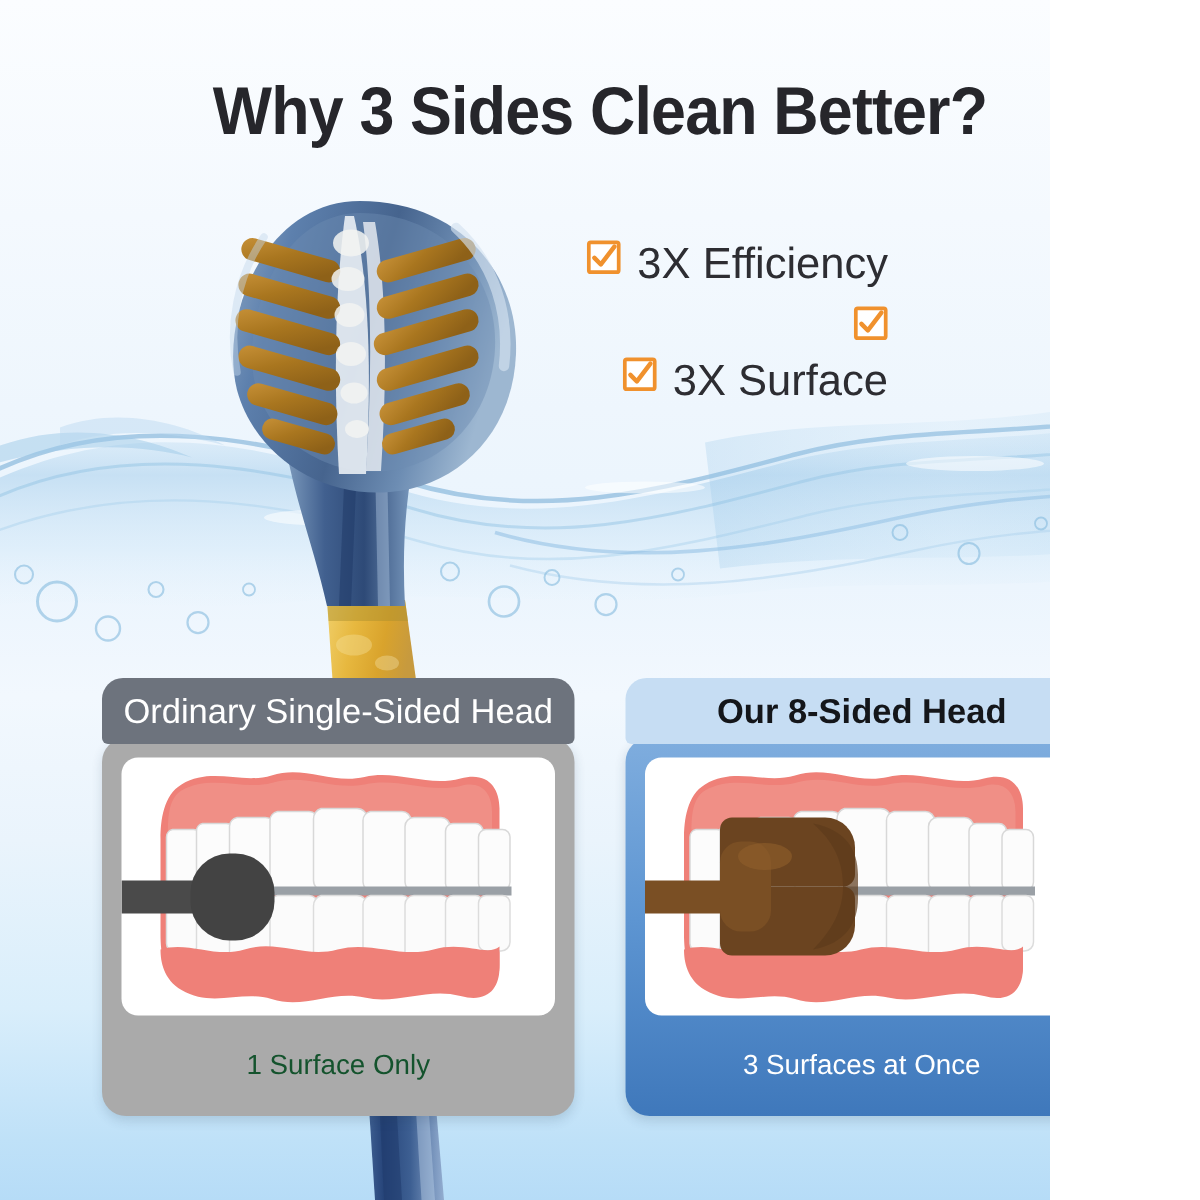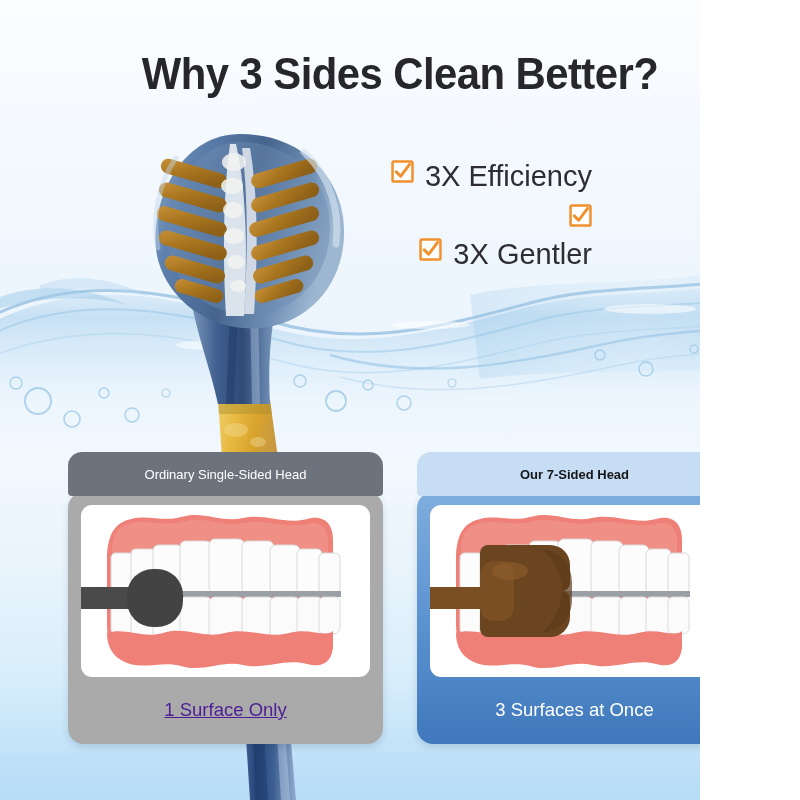--- a/index.html
+++ b/index.html
@@ -91,21 +91,21 @@
   .panel-left  { left: 68px;  top: 452px; }
   .panel-right { left: 417px; top: 452px; }
 
   .panel-header {
     position: relative;
     height: 44px;
     border-radius: 14px 14px 4px 4px;
     display: flex;
     align-items: center;
     justify-content: center;
-    font-size: 13px;
+    font-size: 23px;
     z-index: 2;
   }
   .panel-left .panel-header {
     background: #6d737d;
     color: #ffffff;
   }
   .panel-right .panel-header {
     background: #c6ddf3;
     color: #14161a;
     font-weight: bold;
@@ -137,21 +137,21 @@
   .diagram svg { display: block; width: 100%; height: 100%; }
 
   .panel-caption {
     height: 66px;
     display: flex;
     align-items: center;
     justify-content: center;
     font-size: 18.5px;
     color: #ffffff;
   }
-  .panel-left .panel-caption { color:#4c1d95;text-decoration:underline; }
+  .panel-left .panel-caption { color:#14532d; }
 
   
   .panel-right .panel-body::after {
     content: "";
     position: absolute;
     left: 0; right: 0; bottom: 0;
     height: 0;
   }
 </style>
 </head>
@@ -325,21 +325,21 @@
         <rect x="1.6" y="1.6" width="20.8" height="20.8" rx="1.4" fill="#ffffff" stroke="#f0912d" stroke-width="2.6"></rect>
         <path d="M5.5 12.4 L10 17 L19.4 4.6" fill="none" stroke="#f0912d" stroke-width="3.1" stroke-linecap="round" stroke-linejoin="round"></path>
       </svg>
     </div>
 
     <div class="check-row">
       <svg class="check-box" viewBox="0 0 24 24">
         <rect x="1.6" y="1.6" width="20.8" height="20.8" rx="1.4" fill="#ffffff" stroke="#f0912d" stroke-width="2.6"></rect>
         <path d="M5.5 12.4 L10 17 L19.4 4.6" fill="none" stroke="#f0912d" stroke-width="3.1" stroke-linecap="round" stroke-linejoin="round"></path>
       </svg>
-      <span class="check-label">3X Gentler</span>
+      <span class="check-label">3X Surface</span>
     </div>
 
   </div>
 
   <div class="panel panel-left">
     <div class="panel-header">Ordinary Single-Sided Head</div>
     <div class="panel-body">
       <div class="diagram">
         <svg viewBox="0 0 289 172">
 
@@ -385,21 +385,21 @@
             <rect x="-4" y="82" width="68" height="22" fill="#4a4a4a"></rect>
             <rect x="46" y="64" width="56" height="58" rx="26" fill="#434343"></rect>
           </g>
         </svg>
       </div>
       <div class="panel-caption">1 Surface Only</div>
     </div>
   </div>
 
   <div class="panel panel-right">
-    <div class="panel-header">Our 7-Sided Head</div>
+    <div class="panel-header">Our 8-Sided Head</div>
     <div class="panel-body">
       <div class="diagram">
         <svg viewBox="0 0 289 172">
 
           <path d="M40,18 C 60,6 80,18 100,12 C 122,5 140,18 162,13 C 184,8 204,20 226,14
                    C 244,9 252,20 252,34 L252,138 C 252,152 244,163 226,158
                    C 204,152 184,164 162,159 C 140,154 122,167 100,160
                    C 80,154 60,166 40,154 C 28,147 26,130 26,118 L26,54 C 26,42 28,25 40,18 Z" fill="#ef8078"></path>
           <path d="M40,22 C 60,11 80,22 100,17 C 122,10 140,22 162,18 C 184,13 204,24 226,19
                    C 240,15 247,24 247,36 L247,60 L31,60 L31,56 C 31,44 30,28 40,22 Z" fill="#f09a92" opacity="0.55"></path>

